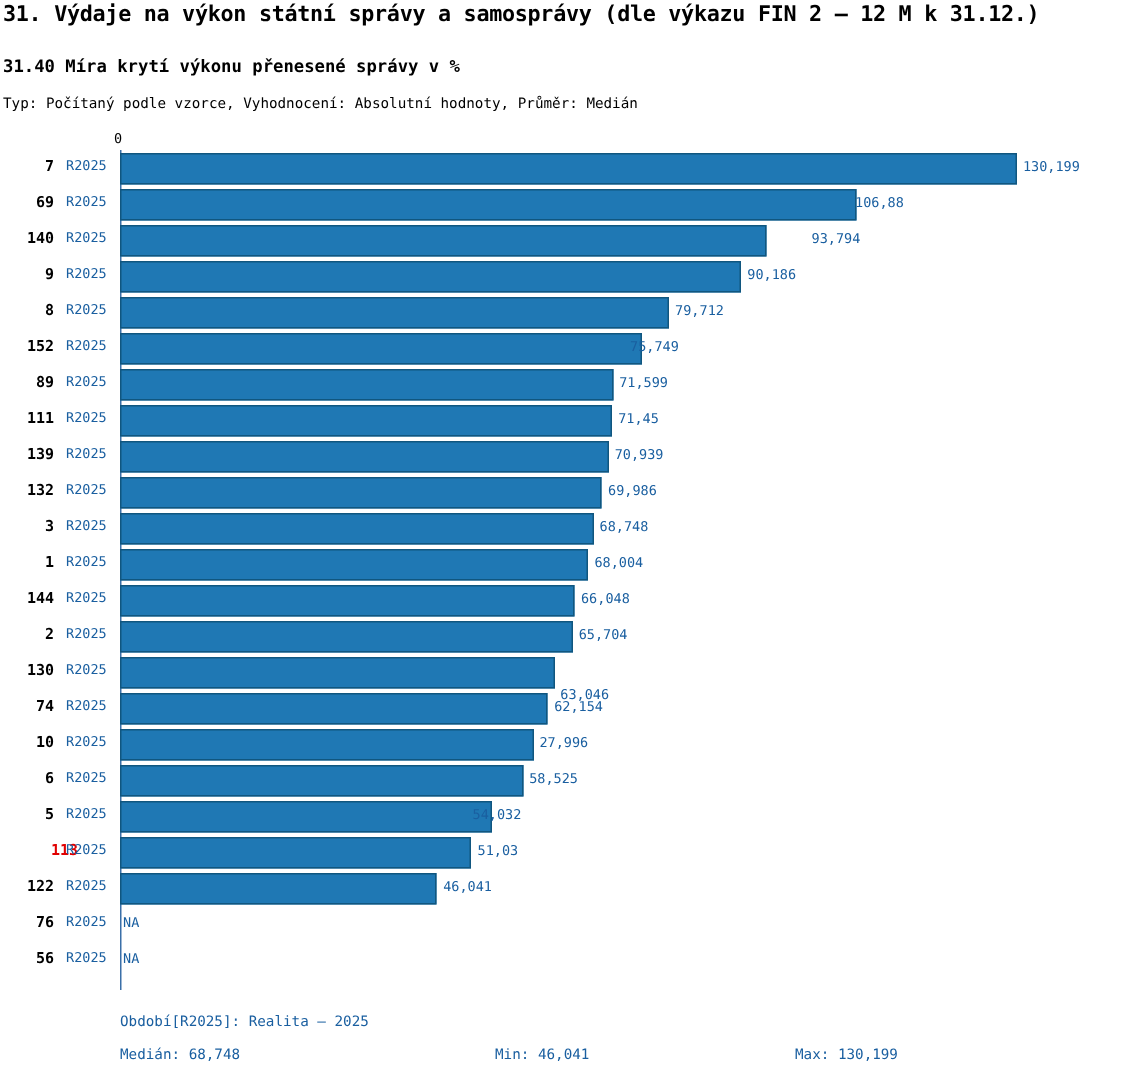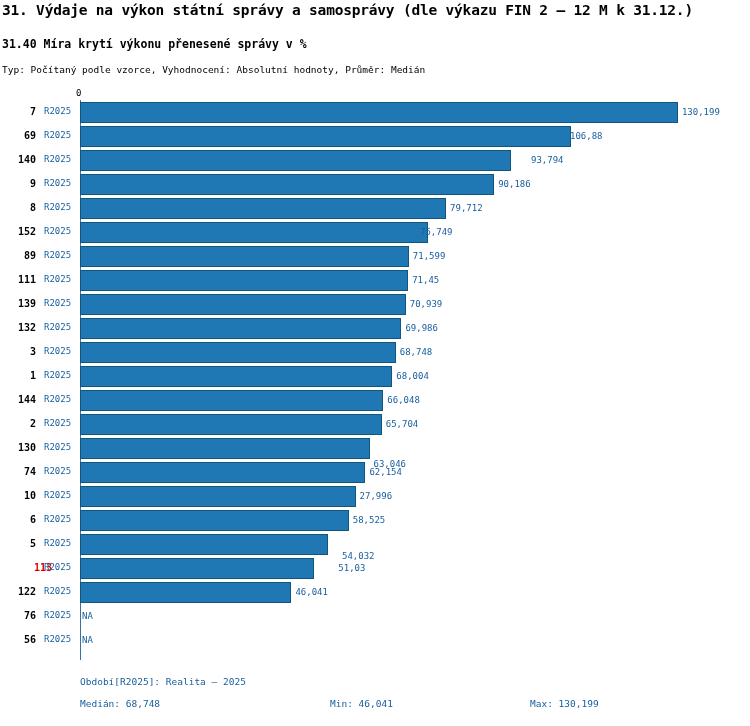--- a/index.html
+++ b/index.html
@@ -179,21 +179,21 @@
         <div class="bar-wrap">
           <div class="bar" style="width: 490.856px; background: rgb(31, 120, 180);"></div>
           <div class="bar-value" style="left: 490px;">106,88</div>
         </div>
       </div>
       <div class="row">
         <div class="idx">140</div>
         <div class="period">R2025</div>
         <div class="bar-wrap">
           <div class="bar" style="width: 430.758px; background: rgb(31, 120, 180);"></div>
-          <div class="bar-value" style="left: 451px;">93,794</div>
+          <div class="bar-value" style="left: 461px;">93,794</div>
         </div>
       </div>
       <div class="row">
         <div class="idx">9</div>
         <div class="period">R2025</div>
         <div class="bar-wrap">
           <div class="bar" style="width: 414.188px; background: rgb(31, 120, 180);"></div>
           <div class="bar-value" style="left: 418.188px;">90,186</div>
         </div>
       </div>
@@ -307,29 +307,29 @@
         <div class="bar-wrap">
           <div class="bar" style="width: 268.781px; background: rgb(31, 120, 180);"></div>
           <div class="bar-value" style="left: 272.781px;">58,525</div>
         </div>
       </div>
       <div class="row">
         <div class="idx">5</div>
         <div class="period">R2025</div>
         <div class="bar-wrap">
           <div class="bar" style="width: 248.147px; background: rgb(31, 120, 180);"></div>
-          <div class="bar-value" style="left: 262px; margin-top: 12px;">54,032</div>
+          <div class="bar-value" style="left: 235px;">54,032</div>
         </div>
       </div>
       <div class="row highlight">
         <div class="idx">113</div>
         <div class="period">R2025</div>
         <div class="bar-wrap">
           <div class="bar" style="width: 234.36px; background: rgb(31, 120, 180);"></div>
-          <div class="bar-value" style="left: 238.36px; margin-left: 20px;">51,03</div>
+          <div class="bar-value" style="left: 238.36px;">51,03</div>
         </div>
       </div>
       <div class="row">
         <div class="idx">122</div>
         <div class="period">R2025</div>
         <div class="bar-wrap">
           <div class="bar" style="width: 211.448px; background: rgb(31, 120, 180);"></div>
           <div class="bar-value" style="left: 215.448px;">46,041</div>
         </div>
       </div>

